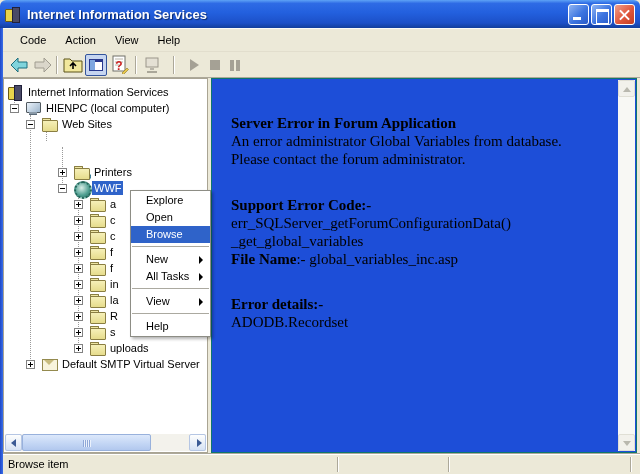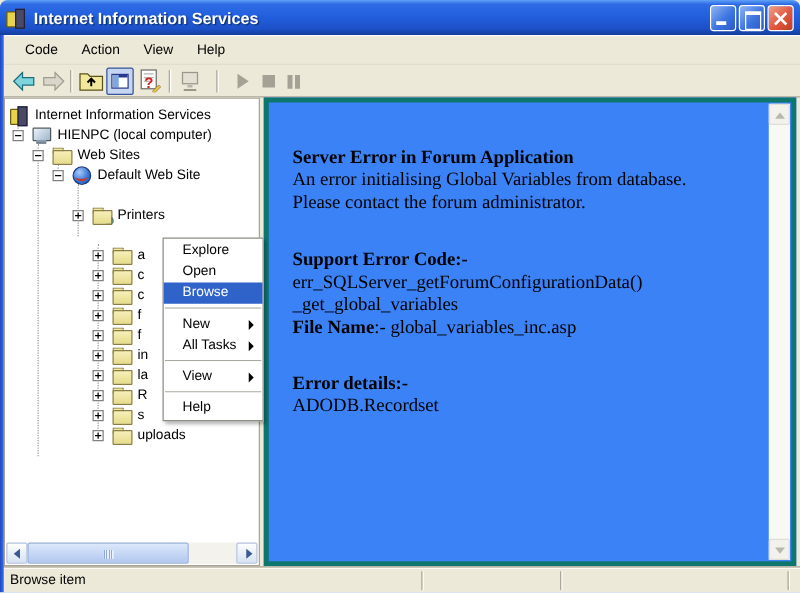--- a/index.html
+++ b/index.html
@@ -53,21 +53,21 @@
     box-shadow:inset 5px 0 0 #7FA8E0, inset 0 2px 0 #28388C; }
   .glyph-play { width:0; height:0; border-left:9px solid #A5A195;
     border-top:6px solid transparent; border-bottom:6px solid transparent; }
   .glyph-stop { width:10px; height:10px; background:#A5A195; }
   .glyph-pause { width:10px; height:11px; border-left:4px solid #A5A195; border-right:4px solid #A5A195; }
 
   
   .left-pane { position:absolute; left:3px; top:78px; width:205px; bottom:21px;
     background:#fff; border:1px solid #A9A493; overflow:hidden; }
   .right-pane { position:absolute; left:211px; top:78px; right:3px; bottom:21px;
-    background:#3b82f6; border:4px solid #0f766e; overflow:hidden; }
+    background:#1d4ed8; border:1px solid #0f766e; overflow:hidden; }
 
   
   .trow { position:absolute; left:1px; right:1px; height:16px; display:flex; align-items:center; white-space:nowrap; }
   .lv0 { padding-left:3px; } .lv1 { padding-left:5px; } .lv2 { padding-left:21px; }
   .lv3 { padding-left:37px; } .lv4 { padding-left:53px; } .lv5 { padding-left:69px; }
   .ebox { width:9px; height:9px; background:#fff; border:1px solid #828282;
     position:relative; margin-right:7px; flex:none; }
   .ebox::before { content:""; position:absolute; left:1px; top:3px; width:5px; height:1px; background:#000; }
   .ebox.plus::after { content:""; position:absolute; left:3px; top:1px; width:1px; height:5px; background:#000; }
   .tlabel { padding:1px 2px; }
@@ -225,32 +225,32 @@
     <div class="trow lv1" style="top:21px">
       <span class="ebox minus"></span>
       <span class="ic ic-computer"></span>
       <span class="tlabel">HIENPC (local computer)</span>
     </div>
     <div class="trow lv2" style="top:37px">
       <span class="ebox minus"></span>
       <span class="ic ic-folder"></span>
       <span class="tlabel">Web Sites</span>
     </div>
-    <div class="trow lv3" style="top:53px">
-      <span class="ebox minus"></span>
-      <span class="ic ic-globe"></span>
-      <span class="tlabel">Default Web Site</span>
-    </div>
     <div class="trow lv4" style="top:85px">
       <span class="ebox plus"></span>
       <span class="ic ic-folder">
           <i class="gbadge"></i>
         </span>
       <span class="tlabel">Printers</span>
     </div>
+    <div class="trow lv4" style="top:101px">
+      <span class="ebox minus"></span>
+      <span class="ic ic-gearglobe"></span>
+      <span class="tlabel sel">WWF</span>
+    </div>
     <div class="trow lv5" style="top:117px">
       <span class="ebox plus"></span>
       <span class="ic ic-folder"></span>
       <span class="tlabel">a</span>
     </div>
     <div class="trow lv5" style="top:133px">
       <span class="ebox plus"></span>
       <span class="ic ic-folder"></span>
       <span class="tlabel">c</span>
     </div>
@@ -286,38 +286,43 @@
     </div>
     <div class="trow lv5" style="top:245px">
       <span class="ebox plus"></span>
       <span class="ic ic-folder"></span>
       <span class="tlabel">s</span>
     </div>
     <div class="trow lv5" style="top:261px">
       <span class="ebox plus"></span>
       <span class="ic ic-folder"></span>
       <span class="tlabel">uploads</span>
+    </div>
+    <div class="trow lv2" style="top:277px">
+      <span class="ebox plus"></span>
+      <span class="ic ic-envelope"></span>
+      <span class="tlabel">Default SMTP Virtual Server</span>
     </div>
 
     <div class="hscroll">
       <span class="sb-btn sb-left">
           <span class="ch-l"></span>
         </span>
       <span class="sb-thumb"></span>
       <span class="sb-btn sb-right">
           <span class="ch-r"></span>
         </span>
     </div>
   </div>
 
   <div class="right-pane">
     <div class="content">
       <div class="para1">
         <div class="ln h">Server Error in Forum Application</div>
-        <div class="ln">An error initialising Global Variables from database.</div>
+        <div class="ln">An error administrator Global Variables from database.</div>
         <div class="ln">Please contact the forum administrator.</div>
       </div>
       <div class="para2">
         <div class="ln h">Support Error Code:-</div>
         <div class="ln">err_SQLServer_getForumConfigurationData()</div>
         <div class="ln">_get_global_variables</div>
         <div class="ln"><span class="h">File Name</span><span>:- global_variables_inc.asp</span></div>
       </div>
       <div class="para3">
         <div class="ln h">Error details:-</div>

